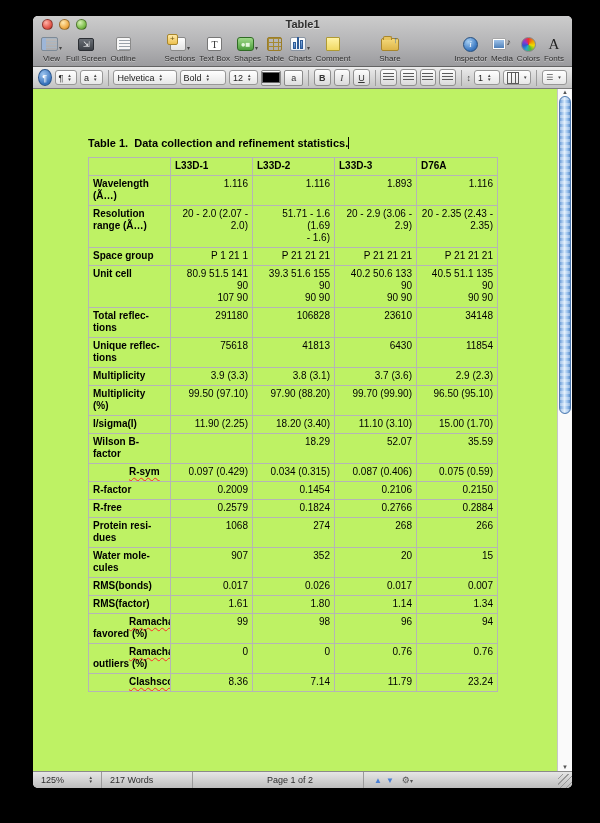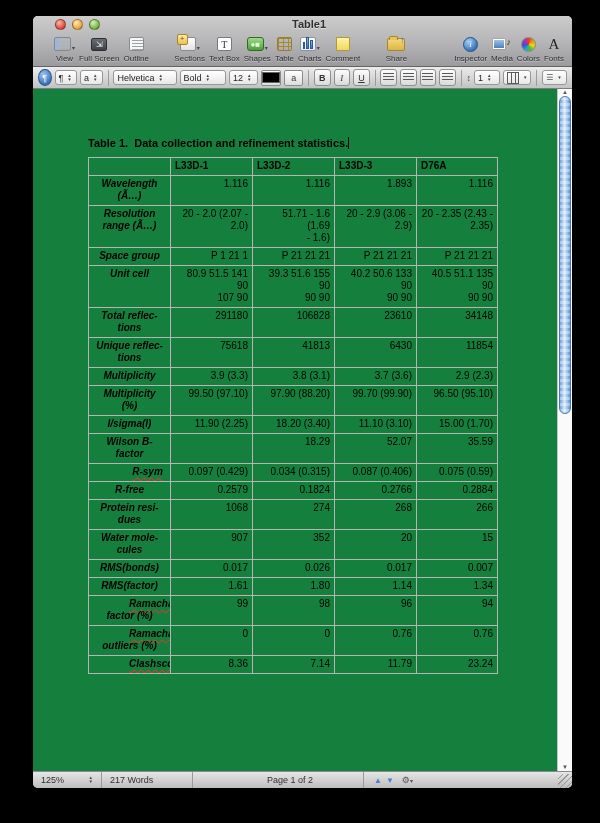--- a/index.html
+++ b/index.html
@@ -2,21 +2,21 @@
 <html><head>
 <meta charset="utf-8">
 <style>
   html,body { margin:0; padding:0; background:#000; width:600px; height:823px; overflow:hidden;
               font-family:"Liberation Sans", sans-serif; -webkit-font-smoothing:antialiased; }
   .window { position:absolute; left:33px; top:16px; width:539px; height:772px;
             border-radius:5px; overflow:hidden; background:#fff;
             box-shadow:0 10px 30px rgba(0,0,0,.7); }
 
   
-  .chrome { background:linear-gradient(#cccccc,#b4b4b6 55%,#9b9b9e); border-bottom:1px solid #636363;padding-left:13px; }
+  .chrome { background:linear-gradient(#cccccc,#b4b4b6 55%,#9b9b9e); border-bottom:1px solid #636363; }
   .titlebar { height:16px; position:relative; }
   .lights { position:absolute; left:9px; top:3px; display:flex; gap:6px; }
   .light { width:11px; height:11px; border-radius:50%; border:1px solid rgba(0,0,0,.35); box-sizing:border-box; }
   .light.red { background:radial-gradient(circle at 35% 30%, #ffb3a8, #e2574a 60%, #b33227); }
   .light.yellow { background:radial-gradient(circle at 35% 30%, #ffe9b0, #f0ad4a 60%, #c27f1e); }
   .light.green { background:radial-gradient(circle at 35% 30%, #d6f0b4, #7fbf4d 60%, #4f8a24); }
   .wtitle { text-align:center; font-size:11px; font-weight:bold; color:#2f2f2f; line-height:17px;
             text-shadow:0 1px 0 rgba(255,255,255,.5); }
   .toolbar { display:flex; align-items:flex-end; padding:3px 8px 3px; gap:4px; height:34px; box-sizing:border-box; }
   .titem { display:flex; flex-direction:column; align-items:center; gap:1px; }
@@ -64,29 +64,29 @@
   .swatch { width:22px; height:14px; border:1px solid #8a8a8a; border-radius:2px; background:linear-gradient(#fff,#ddd); display:flex; align-items:center; justify-content:center; }
   .swatch .chip { width:16px; height:9px; background:#000; border:1px solid #666; }
   .swatch.abg { font-size:9px; color:#333; }
   .fbtn { width:19px; height:15px; border:1px solid #8f8f8f; border-radius:3px; background:linear-gradient(#fdfdfd,#dadada);
           font-size:9px; color:#333; display:flex; align-items:center; justify-content:center; }
   .bars { width:11px; height:9px; background:repeating-linear-gradient(#5a5a5a 0 1px,transparent 1px 3px); }
   .colico { width:12px; height:10px; border:1px solid #5a5a5a; background:linear-gradient(90deg,transparent 3px,#5a5a5a 3px,#5a5a5a 4px,transparent 4px,transparent 7px,#5a5a5a 7px,#5a5a5a 8px,transparent 8px); }
   .lspico { font-size:9px; color:#444; }
 
   
-  .content { position:absolute; top:73px; bottom:17px; left:0; right:0; background:#15803d; }
+  .content { position:absolute; top:73px; bottom:17px; left:0; right:0; background:#bef264; }
   .page { position:absolute; left:55px; top:0; right:16px; bottom:0; }
   .doctitle { position:absolute; left:0; top:48px; font-size:11px; font-weight:bold; color:#000; white-space:pre-wrap; }
   .caret { display:inline-block; width:1px; height:12px; background:#000; vertical-align:-2px; }
 
   table.stats { position:absolute; left:0; top:68px; border-collapse:collapse; table-layout:fixed; width:409px;
                 font-size:10px; line-height:12px; color:#000;padding-left:48px; }
   table.stats td { border:1px solid #b5b5b5; padding:2px 4px 3px; vertical-align:top; overflow:hidden; }
-  td.lbl { font-weight:bold; text-align:center;font-style:italic; }
+  td.lbl { font-weight:bold; text-align:left; }
   td.hdr { font-weight:bold; text-align:left; padding-top:4px; padding-bottom:4px; }
   td.val { text-align:right; white-space:normal; }
   .sp { text-decoration:underline wavy #ff2a2a 1px; text-underline-offset:2px;margin-left:36px; }
 
   
   .vscroll { position:absolute; top:0; bottom:0; right:0; width:15px; background:#fafafa; border-left:1px solid #c6c6c6; box-sizing:border-box; }
   .varrow { position:absolute; left:0; right:0; text-align:center; font-size:6px; color:#555; }
   .vthumb { position:absolute; left:1px; top:7px; width:12px; height:318px; border-radius:7px;
             background:linear-gradient(90deg,#6f9fd8,#cfe4fa 45%,#8ab6e8 80%,#5c8cc4); border:1px solid #4e7ab0; box-sizing:border-box;
             background-image:repeating-linear-gradient(rgba(255,255,255,.35) 0 3px, rgba(0,0,0,0) 3px 6px),linear-gradient(90deg,#6f9fd8,#d7e9fb 45%,#8ab6e8 80%,#5c8cc4); }
@@ -391,20 +391,27 @@
               <td class="val">35.59</td>
             </tr>
             <tr>
               <td class="lbl"><span class="sp">R-sym</span></td>
               <td class="val">0.097 (0.429)</td>
               <td class="val">0.034 (0.315)</td>
               <td class="val">0.087 (0.406)</td>
               <td class="val">0.075 (0.59)</td>
             </tr>
             <tr>
+              <td class="lbl"><span class="">R-factor</span></td>
+              <td class="val">0.2009</td>
+              <td class="val">0.1454</td>
+              <td class="val">0.2106</td>
+              <td class="val">0.2150</td>
+            </tr>
+            <tr>
               <td class="lbl"><span class="">R-free</span></td>
               <td class="val">0.2579</td>
               <td class="val">0.1824</td>
               <td class="val">0.2766</td>
               <td class="val">0.2884</td>
             </tr>
             <tr>
               <td class="lbl"><span class="">Protein resi-</span><br><span class="">dues</span></td>
               <td class="val">1068</td>
               <td class="val">274</td>
@@ -426,21 +433,21 @@
               <td class="val">0.007</td>
             </tr>
             <tr>
               <td class="lbl"><span class="">RMS(factor)</span></td>
               <td class="val">1.61</td>
               <td class="val">1.80</td>
               <td class="val">1.14</td>
               <td class="val">1.34</td>
             </tr>
             <tr>
-              <td class="lbl"><span class="sp">Ramachandran</span><br><span class="">factor (%)</span></td>
+              <td class="lbl"><span class="sp">Ramachandran</span><br><span class="">favored (%)</span></td>
               <td class="val">99</td>
               <td class="val">98</td>
               <td class="val">96</td>
               <td class="val">94</td>
             </tr>
             <tr>
               <td class="lbl"><span class="sp">Ramachandran</span><br><span class="">outliers (%)</span></td>
               <td class="val">0</td>
               <td class="val">0</td>
               <td class="val">0.76</td>

